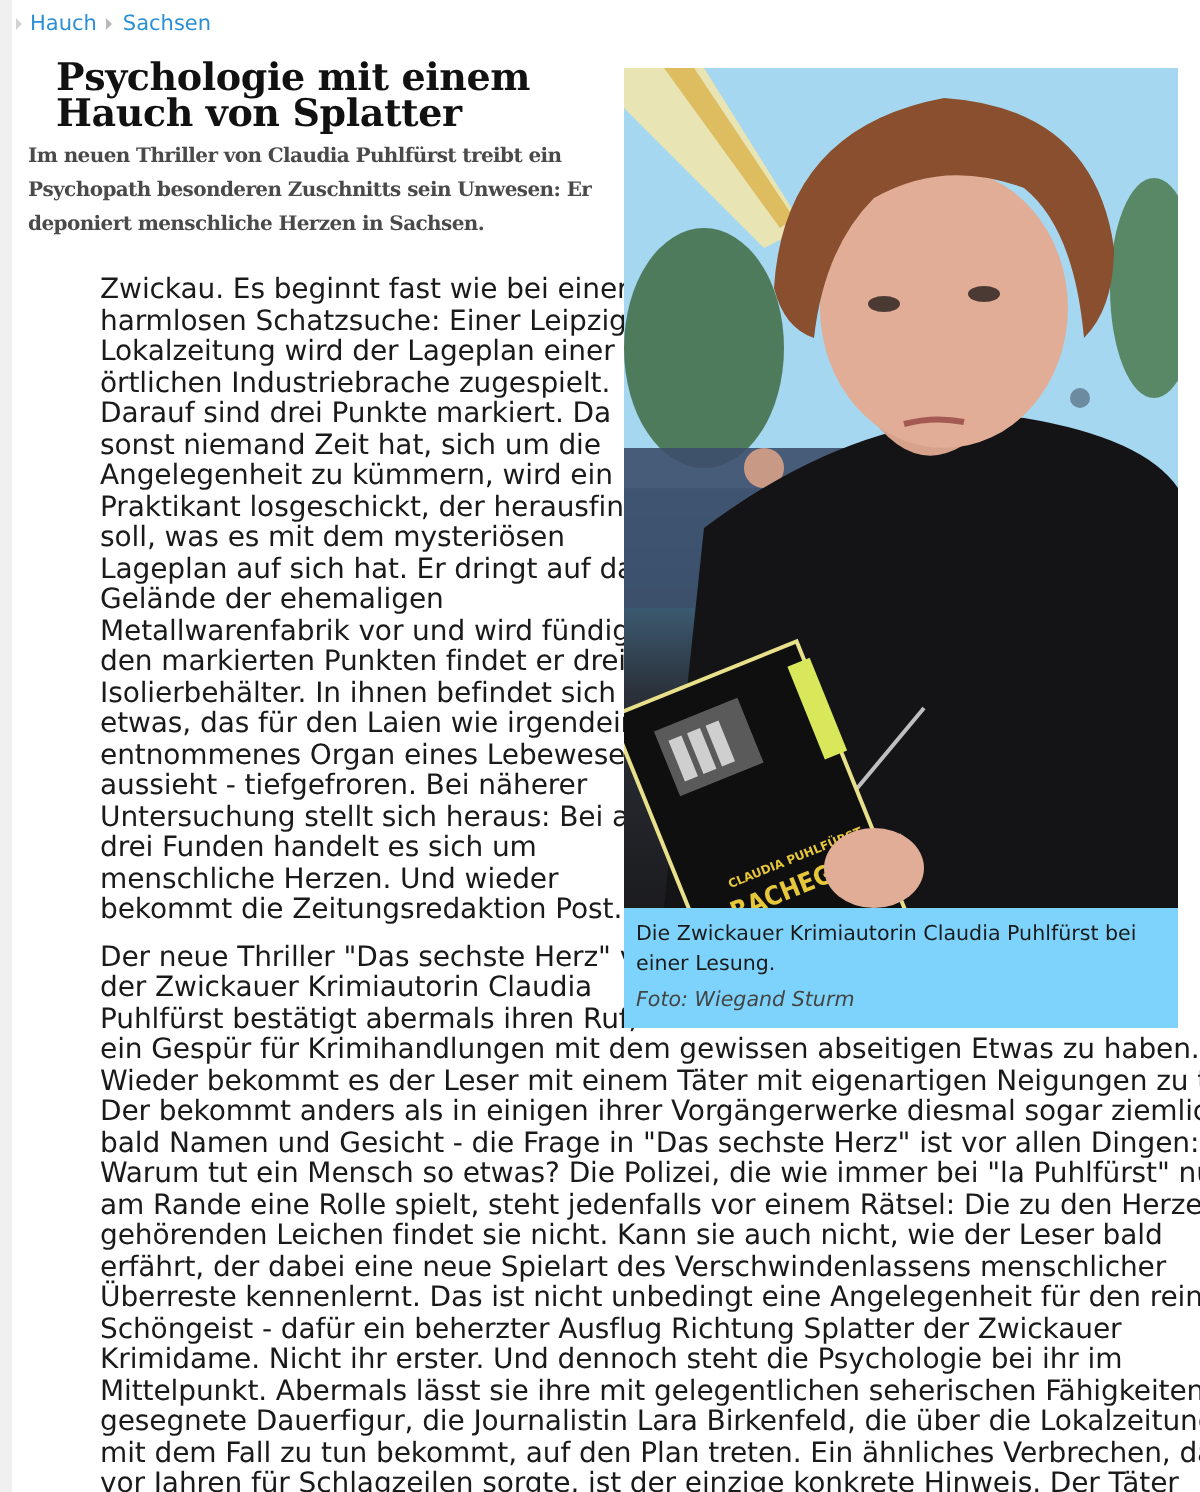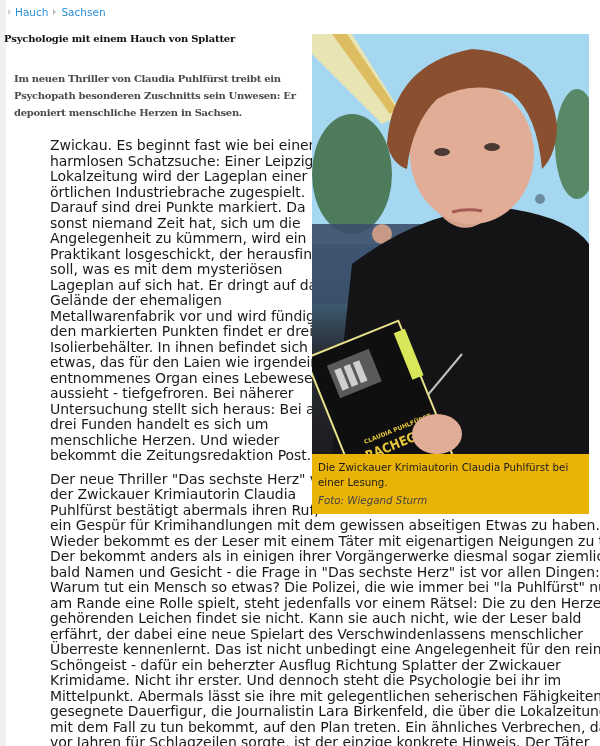--- a/index.html
+++ b/index.html
@@ -28,24 +28,24 @@
     }
     .breadcrumb .lead {
       display: inline-block; width: 0; height: 0;
       border-top: 3px solid transparent; border-bottom: 3px solid transparent;
       border-left: 3px solid #d4d4d4;
       margin-right: 4px;
     }
     .breadcrumb a { color: #2a8fd4; text-decoration: none; }
 
     .headline {
-      position: absolute; left: 4px; top: 30px; width: 290px;
+      position: absolute; left: 28px; top: 30px; width: 290px;
       margin: 0;
       font-family: "DejaVu Serif", serif; font-weight: bold;
-      font-size: 10px; line-height: 18px; color: #111;
+      font-size: 19px; line-height: 18px; color: #111;
       letter-spacing: -0.2px;
     }
     .subhead {
       position: absolute; left: 14px; top: 70px; width: 295px;
       margin: 0;
       font-family: "DejaVu Serif", serif; font-weight: bold;
       font-size: 10px; line-height: 17px; color: #4a4a4a;
       letter-spacing: -0.3px;
     }
     .body-text {
@@ -60,21 +60,21 @@
     }
 
     .photo-figure {
       position: absolute; left: 312px; top: 34px; width: 277px;
     }
     .photo {
       width: 277px; height: 420px; position: relative; overflow: hidden;
       background: linear-gradient(180deg, #9fd3ee 0%, #8ecbe9 35%, #4a7ea0 55%, #2a2f38 75%, #1c1c1f 100%);
     }
     .caption-box {
-      background: #eab308; padding: 6px 6px 6px 6px;
+      background: #7dd3fc; padding: 6px 6px 6px 6px;
       font-size: 10.3px; line-height: 15px; color: #1a1a1a;
     }
     .caption-box .credit {
       font-style: italic; color: #444; margin-top: 3px;
     }
   </style>
 </head>
 <body>
 
 <div class="left-rail"></div>

